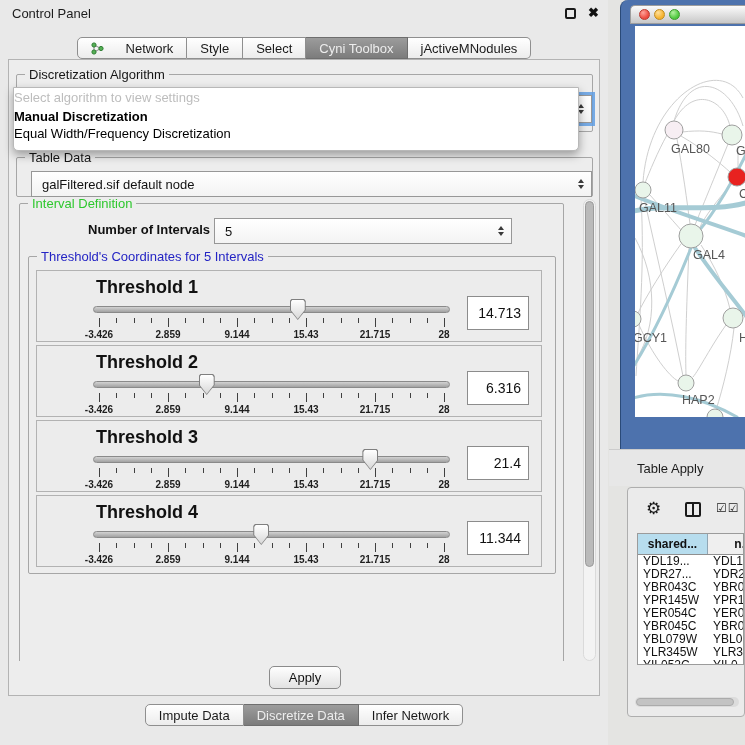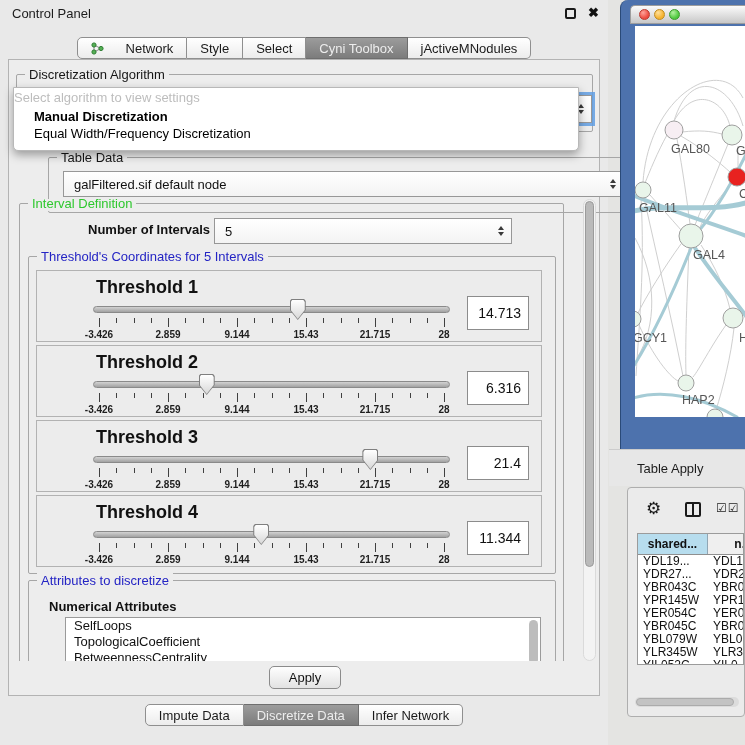--- a/index.html
+++ b/index.html
@@ -29,26 +29,26 @@
 .gtitle.blue{color:#2424c4;}
 
 .combo{position:absolute;background:linear-gradient(#ffffff,#f3f3f3);border:1px solid #979797;border-radius:0;font-size:13px;}
 .combo .ctext{position:absolute;left:10px;top:50%;transform:translateY(-50%);white-space:nowrap;}
 .stepper{position:absolute;right:7px;top:50%;transform:translateY(-50%);display:flex;flex-direction:column;gap:2px;}
 .arr-up{width:0;height:0;border-left:3.5px solid transparent;border-right:3.5px solid transparent;border-bottom:4.5px solid #3a3a3a;}
 .arr-down{width:0;height:0;border-left:3.5px solid transparent;border-right:3.5px solid transparent;border-top:4.5px solid #3a3a3a;}
 
 .algo-group{left:7px;top:14px;width:577px;height:58px;}
 .algo-combo{left:14px;top:20px;width:561px;height:28px;box-shadow:0 0 0 3px rgba(96,158,226,.85);}
-.tabledata-group{left:7px;top:97px;width:577px;height:56px;margin-left:32px;}
+.tabledata-group{left:7px;top:97px;width:577px;height:40px;}
 .tabledata-combo{left:14px;top:13px;width:561px;height:26px;}
 
 #algo-popup{position:absolute;left:4px;top:27px;width:566px;height:64px;background:#ffffff;border:1px solid #b8b8b8;border-radius:0 0 5px 5px;box-shadow:0 4px 10px rgba(0,0,0,.35);z-index:20;}
 .popup-placeholder{height:20px;line-height:20px;color:#bdbdbd;font-size:13px;}
-.popup-opt{height:17px;line-height:17px;padding-left:20px;font-size:13px;color:#000;}
+.popup-opt{height:17px;line-height:17px;padding-left:0;font-size:13px;color:#000;}
 .popup-opt.bold{font-weight:bold;}
 
 #viewport{position:absolute;left:7px;top:139px;width:566px;height:462px;overflow:hidden;}
 .vscroll{position:absolute;left:574px;top:139px;width:13px;height:462px;background:#f3f3f3;border:1px solid #dadada;border-radius:7px;}
 .vthumb{position:absolute;left:1px;top:1px;width:9px;height:366px;background:#bababa;border:1px solid #9b9b9b;border-radius:6px;}
 
 .interval-group{left:3px;top:4px;width:545px;height:470px;}
 .noi-label{position:absolute;left:68px;top:18px;font-weight:bold;font-size:13px;}
 .noi-combo{left:194px;top:14px;width:298px;height:26px;}
 
@@ -341,32 +341,20 @@
                   <span style="left: 40%;">9.144</span>
                   <span style="left: 60%;">15.43</span>
                   <span style="left: 80%;">21.715</span>
                   <span style="left: 100%;">28</span>
                 </div>
                 <div class="valbox">11.344</div>
               </div>
             </div>
         </div>
 
-        <div class="group attributes-group">
-          <span class="gtitle blue">Attributes to discretize</span>
-          <div class="numattr-label">Numerical Attributes</div>
-          <div class="listbox">
-            <div id="attr-list">
-                <div class="list-item">SelfLoops</div>
-                <div class="list-item">TopologicalCoefficient</div>
-                <div class="list-item">BetweennessCentrality</div>
-              </div>
-            <div class="list-scroll"></div>
-          </div>
-        </div>
       </div>
     </div>
 
     <div class="vscroll">
       <div class="vthumb"></div>
     </div>
 
     <button id="apply-btn">Apply</button>
   </div>
 

